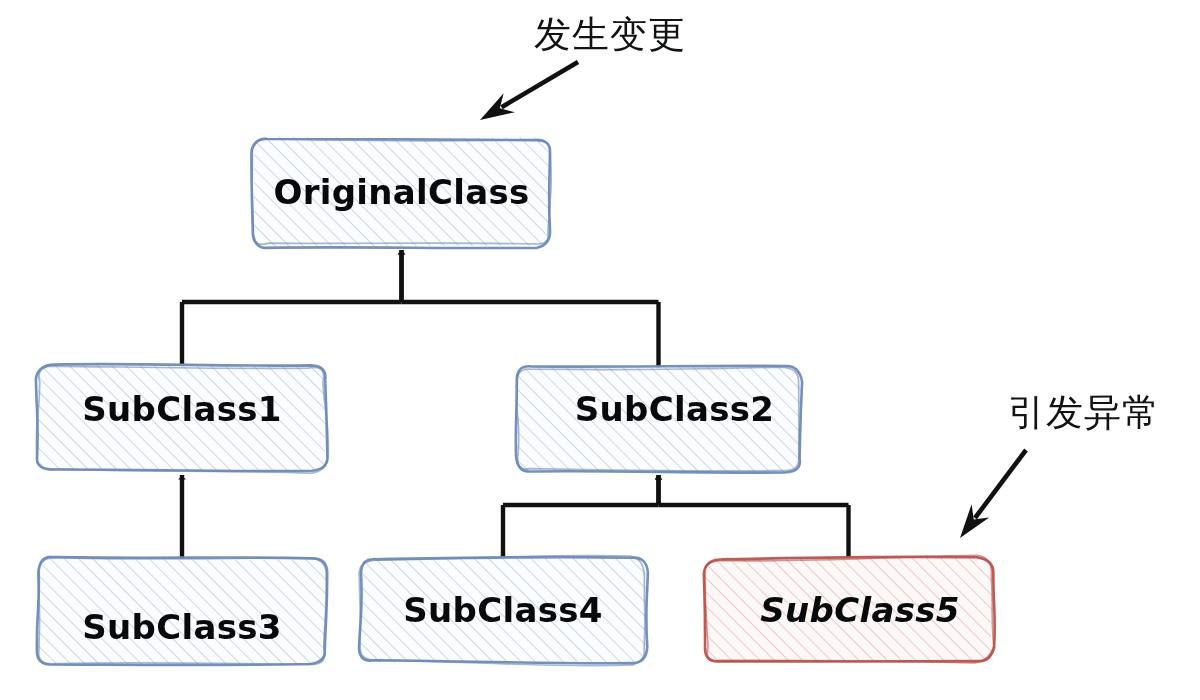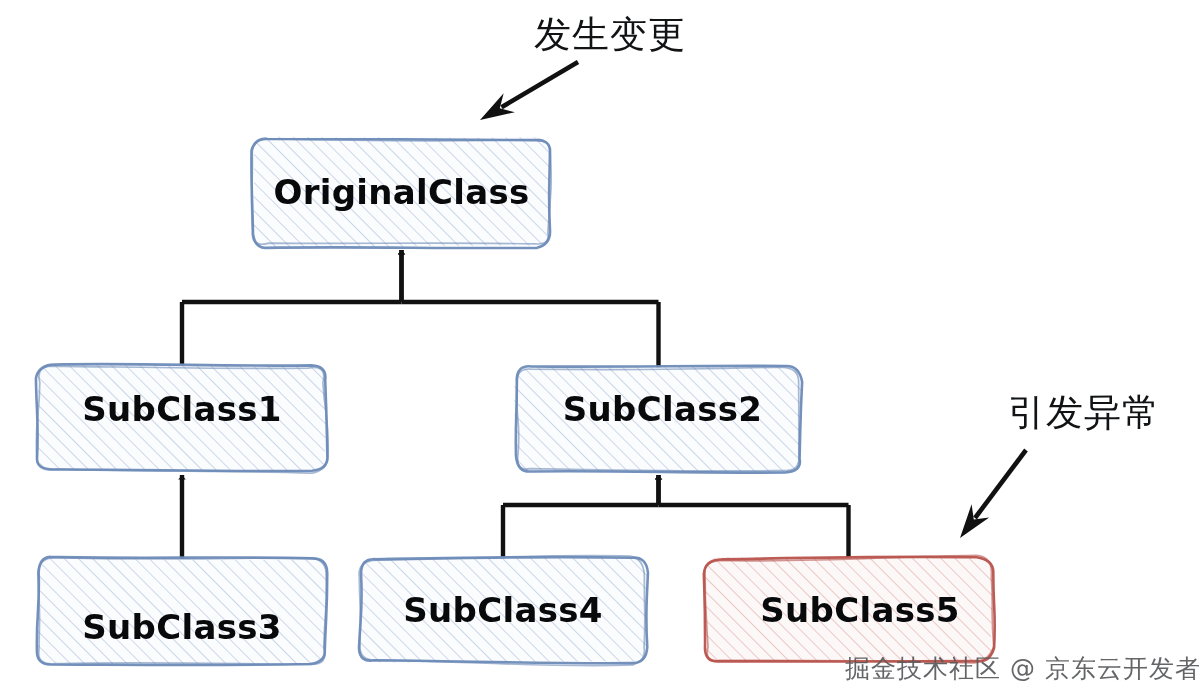--- a/index.html
+++ b/index.html
@@ -145,22 +145,21 @@
         <g>
           <line x1="1026" y1="450" x2="975" y2="518" stroke="#111111" stroke-width="4.6" stroke-linecap="butt"></line>
           <path d="M960,538 L971.6,504.2 L973.8,519.6 L989.1999999999999,517.4 Z" fill="#111111"></path>
         </g>
       </g>
   </svg>
 
   <div id="labels-layer">
       <div class="node-label" style="left: 253px; top: 138px; width: 297px; height: 108px; text-align: center;">OriginalClass</div>
       <div class="node-label" style="left: 38px; top: 365px; width: 288px; height: 87px; text-align: right;">SubClass1</div>
-      <div class="node-label" style="left: 520px; top: 367px; width: 285px; height: 84px;">SubClass2</div>
+      <div class="node-label" style="left: 532px; top: 367px; width: 285px; height: 84px;">SubClass2</div>
       <div class="node-label" style="left: 38px; top: 558px; width: 288px; height: 137px;">SubClass3</div>
       <div class="node-label" style="left: 360px; top: 558px; width: 286px; height: 104px;">SubClass4</div>
-      <div class="node-label" style="left: 705px; top: 558px; width: 310px; height: 104px;">SubClass5</div>
+      <div class="node-label" style="left: 705px; top: 558px; width: 310px; height: 104px; font-style: italic;">SubClass5</div>
       <div class="annot-label" style="left: 534px; top: 10px; text-align: center;">发生变更</div>
       <div class="annot-label" style="left: 1008px; top: 388px;">引发异常</div>
     </div>
 
-  <div class="watermark" style="left: 845px; top: 652px;">掘金技术社区 @ 京东云开发者</div>
 </div>
 
 </body></html>

